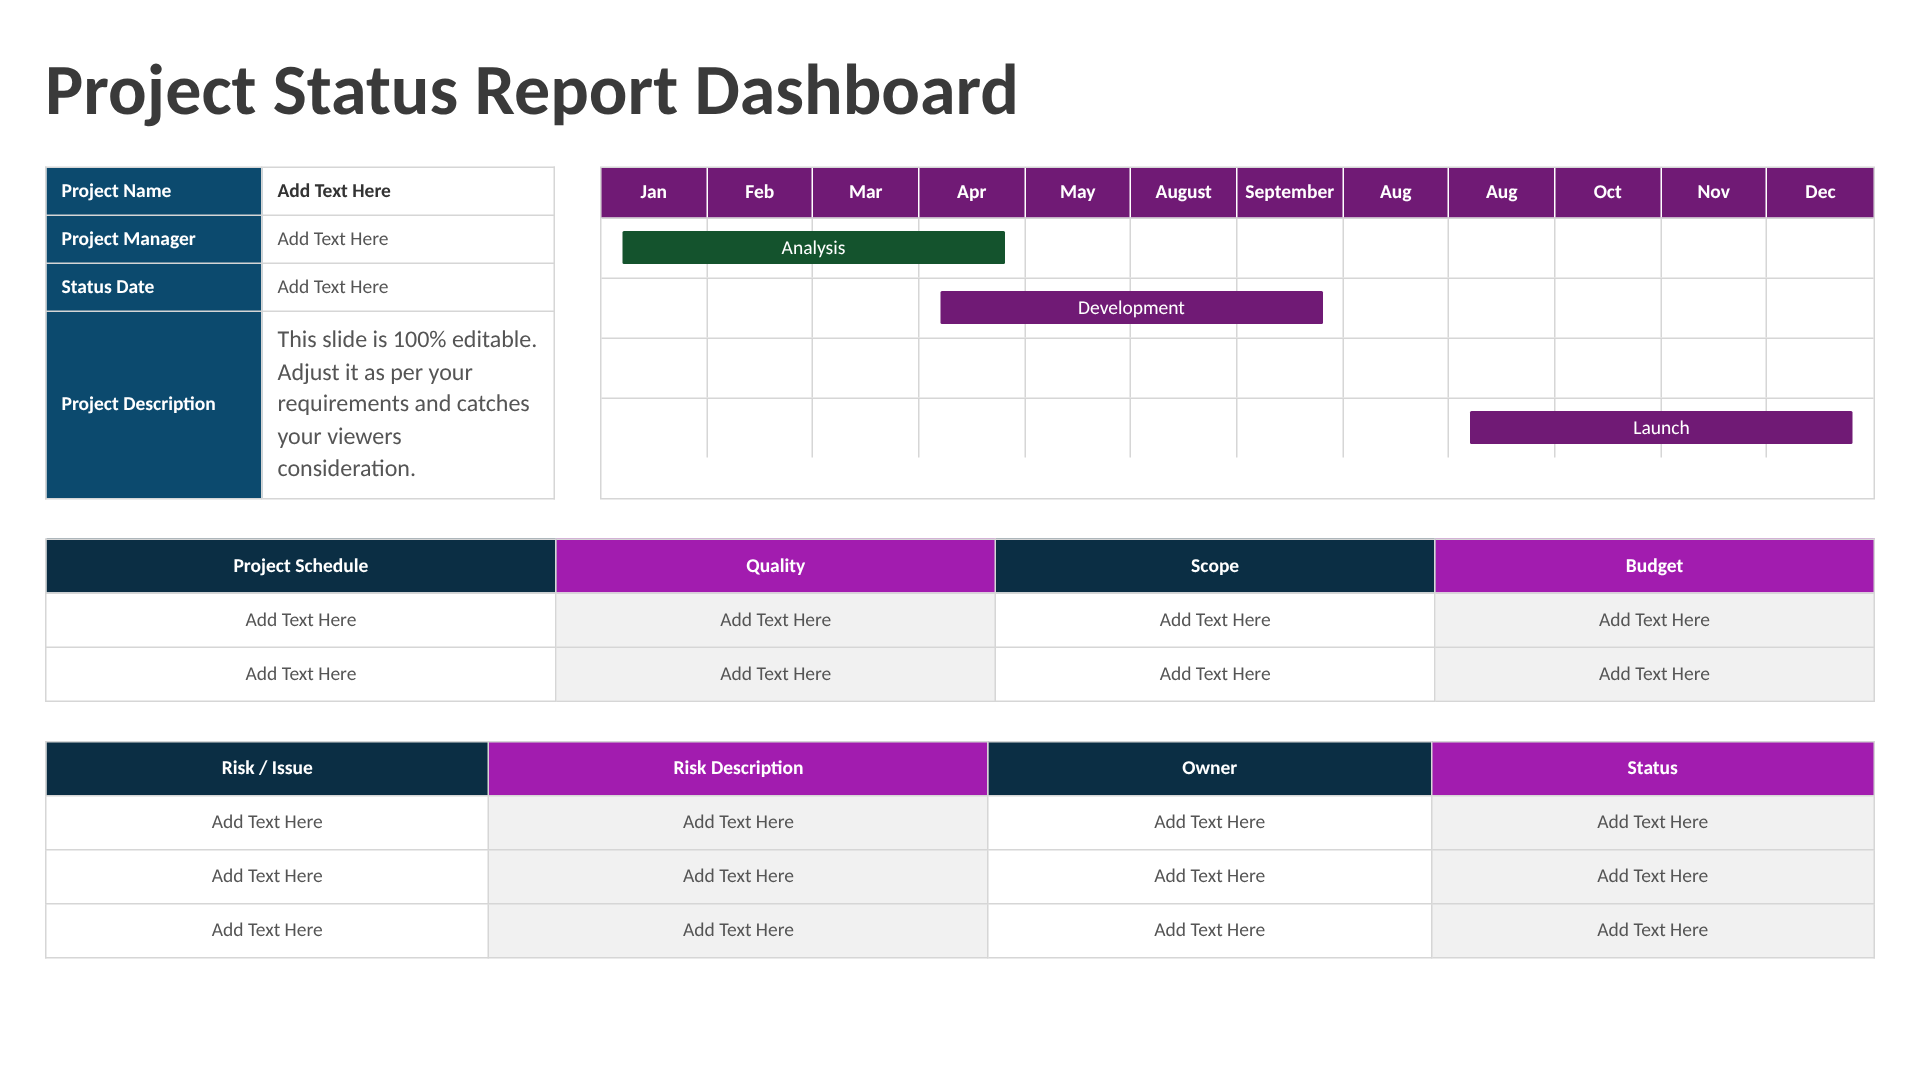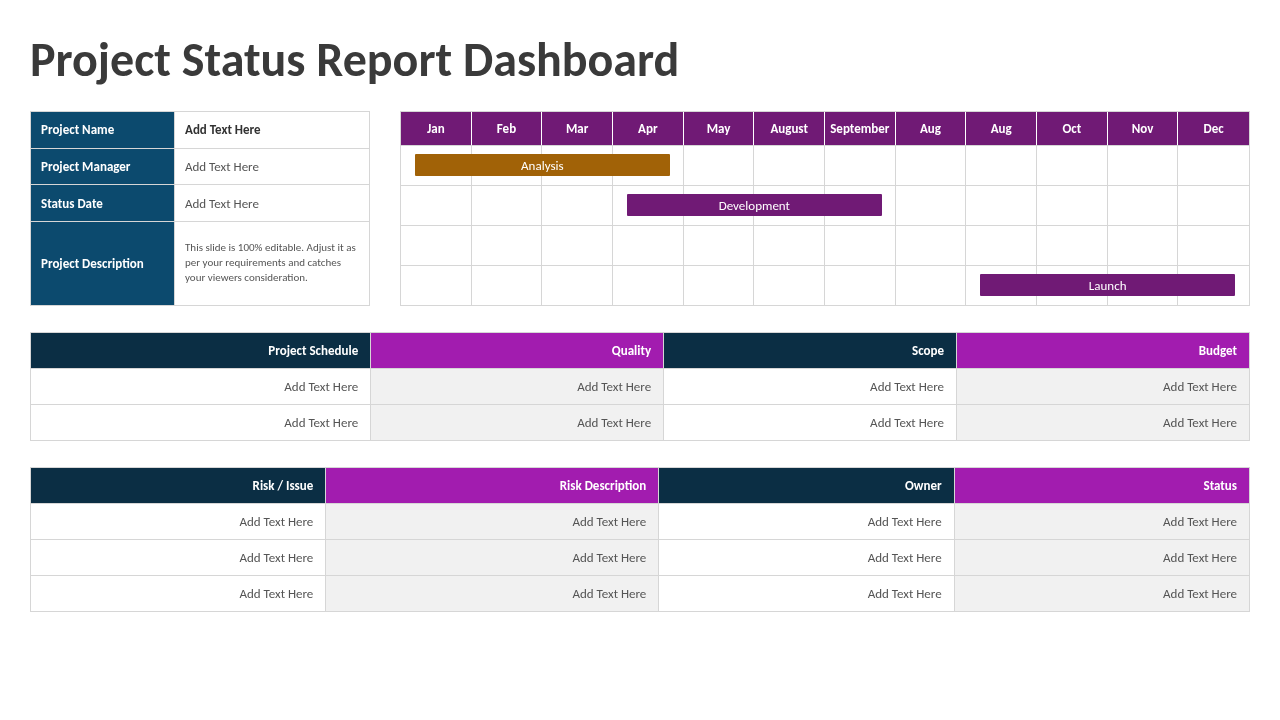--- a/index.html
+++ b/index.html
@@ -39,21 +39,21 @@
   }
   .info-table .label-cell {
     background: #0c4a6e;
     color: #ffffff;
     font-weight: 700;
     width: 144px;
   }
   .info-table .value-cell { background: #ffffff; color: #555; }
   .info-table tr:first-child .value-cell { font-weight: 700; color: #333; }
   .info-table .desc-row .label-cell { height: 84px; }
-  .info-table .desc-row .value-cell { font-size: 11px; line-height: 1.35; color: #555; }
+  .info-table .desc-row .value-cell { font-size: 16px; line-height: 1.35; color: #555; }
 
   
   .gantt {
     flex: 1;
     border: 1px solid #d6d6d6;
   }
   .gantt-header {
     display: grid;
     grid-template-columns: repeat(12, 1fr);
     background: #701a75;
@@ -81,33 +81,33 @@
   .bar {
     position: absolute;
     height: 22px;
     color: #fff;
     font-size: 13px;
     display: flex;
     align-items: center;
     justify-content: center;
     border-radius: 1px;
   }
-  .bar-dark { background: #a16207; }
+  .bar-dark { background: #14532d; }
   .bar-teal { background: #701a75; }
 
   
   .table {
     width: 100%;
     border-collapse: collapse;
     font-size: 13px;
     margin-bottom: 26px;
   }
   .table th, .table td {
     border: 1px solid #d6d6d6;
-    text-align: right;
+    text-align: center;
     padding: 10px 12px;
   }
   .table th {
     color: #ffffff;
     font-weight: 700;
   }
   .th-dark  { background: #0b2e44; }
   .th-teal  { background: #a21caf; }
   .table td { color: #555; }
   .col-even { background: #f1f1f1; }

